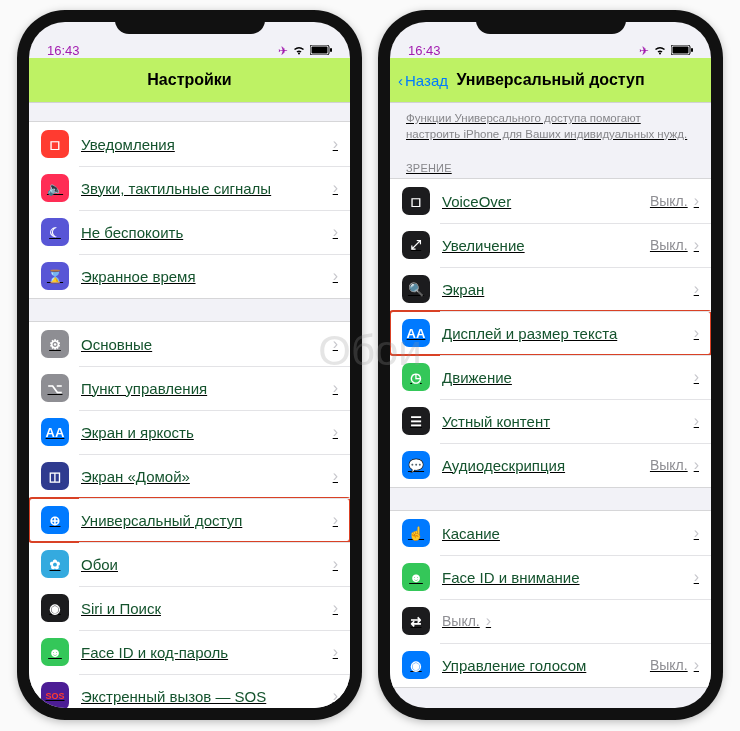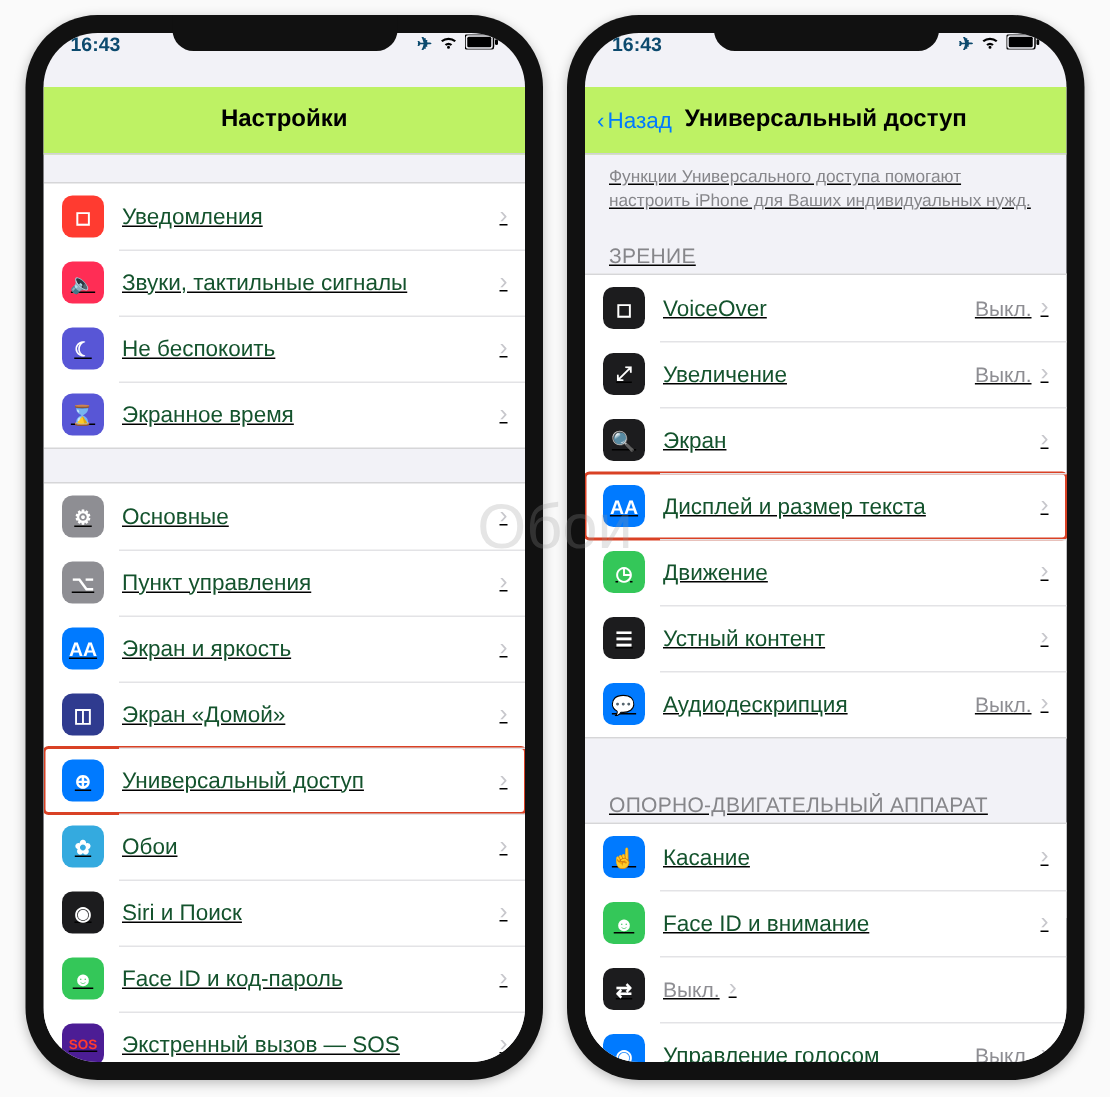--- a/index.html
+++ b/index.html
@@ -53,26 +53,26 @@
     width: 150px;
     height: 24px;
     background: #111;
     border-bottom-left-radius: 14px;
     border-bottom-right-radius: 14px;
     z-index: 3;
   }
   .statusbar {
     height: 36px;
     display: flex;
-    align-items: flex-start;
+    align-items: flex-end;
     justify-content: space-between;
     padding: 0 18px;
     font-size: 13px;
-    font-weight: 700;
-    color: #0c4a6e;
+    font-weight: 400;
+    color: #a21caf;
   }
   .status-right { display:flex; gap:4px; align-items:center; font-size:12px; }
   .navbar {
     height: 44px;
     background: #bef264;
     border-bottom: 1px solid #d1d1d5;
     display: flex;
     align-items: center;
     position: relative;
     padding: 0 8px;
@@ -87,21 +87,21 @@
   }
   .navback {
     color: #007aff;
     font-size: 15px;
     display:flex;
     align-items:center;
     gap:2px;
   }
   .content { height: calc(100% - 80px); overflow-y:auto;text-decoration:underline; }
   .grouplabel {
-    font-size: 14px;
+    font-size: 11px;
     color: #86868a;
     padding: 14px 16px 4px;
     text-transform: uppercase;
     letter-spacing: 0.2px;
   }
   .groupdesc {
     font-size: 11.5px;
     color: #86868a;
     padding: 8px 16px 6px;
     line-height: 1.35;
@@ -316,21 +316,20 @@
             <div class="label">Устный контент</div>
             <div class="chev">›</div>
           </div>
           <div class="row">
             <div class="icon" style="background: rgb(0, 122, 255); font-size: 13px; font-weight: 600;">💬</div>
             <div class="label">Аудиодескрипция</div>
             <div class="detail">Выкл.</div>
             <div class="chev">›</div>
           </div>
         </div>
-        <div class="grouplabel">ОПОРНО-ДВИГАТЕЛЬНЫЙ АППАРАТ</div>
         <div class="group">
           <div class="row">
             <div class="icon" style="background: rgb(0, 122, 255); font-size: 13px; font-weight: 600;">☝</div>
             <div class="label">Касание</div>
             <div class="chev">›</div>
           </div>
           <div class="row">
             <div class="icon" style="background: rgb(52, 199, 89); font-size: 13px; font-weight: 600;">☻</div>
             <div class="label">Face ID и внимание</div>
             <div class="chev">›</div>

